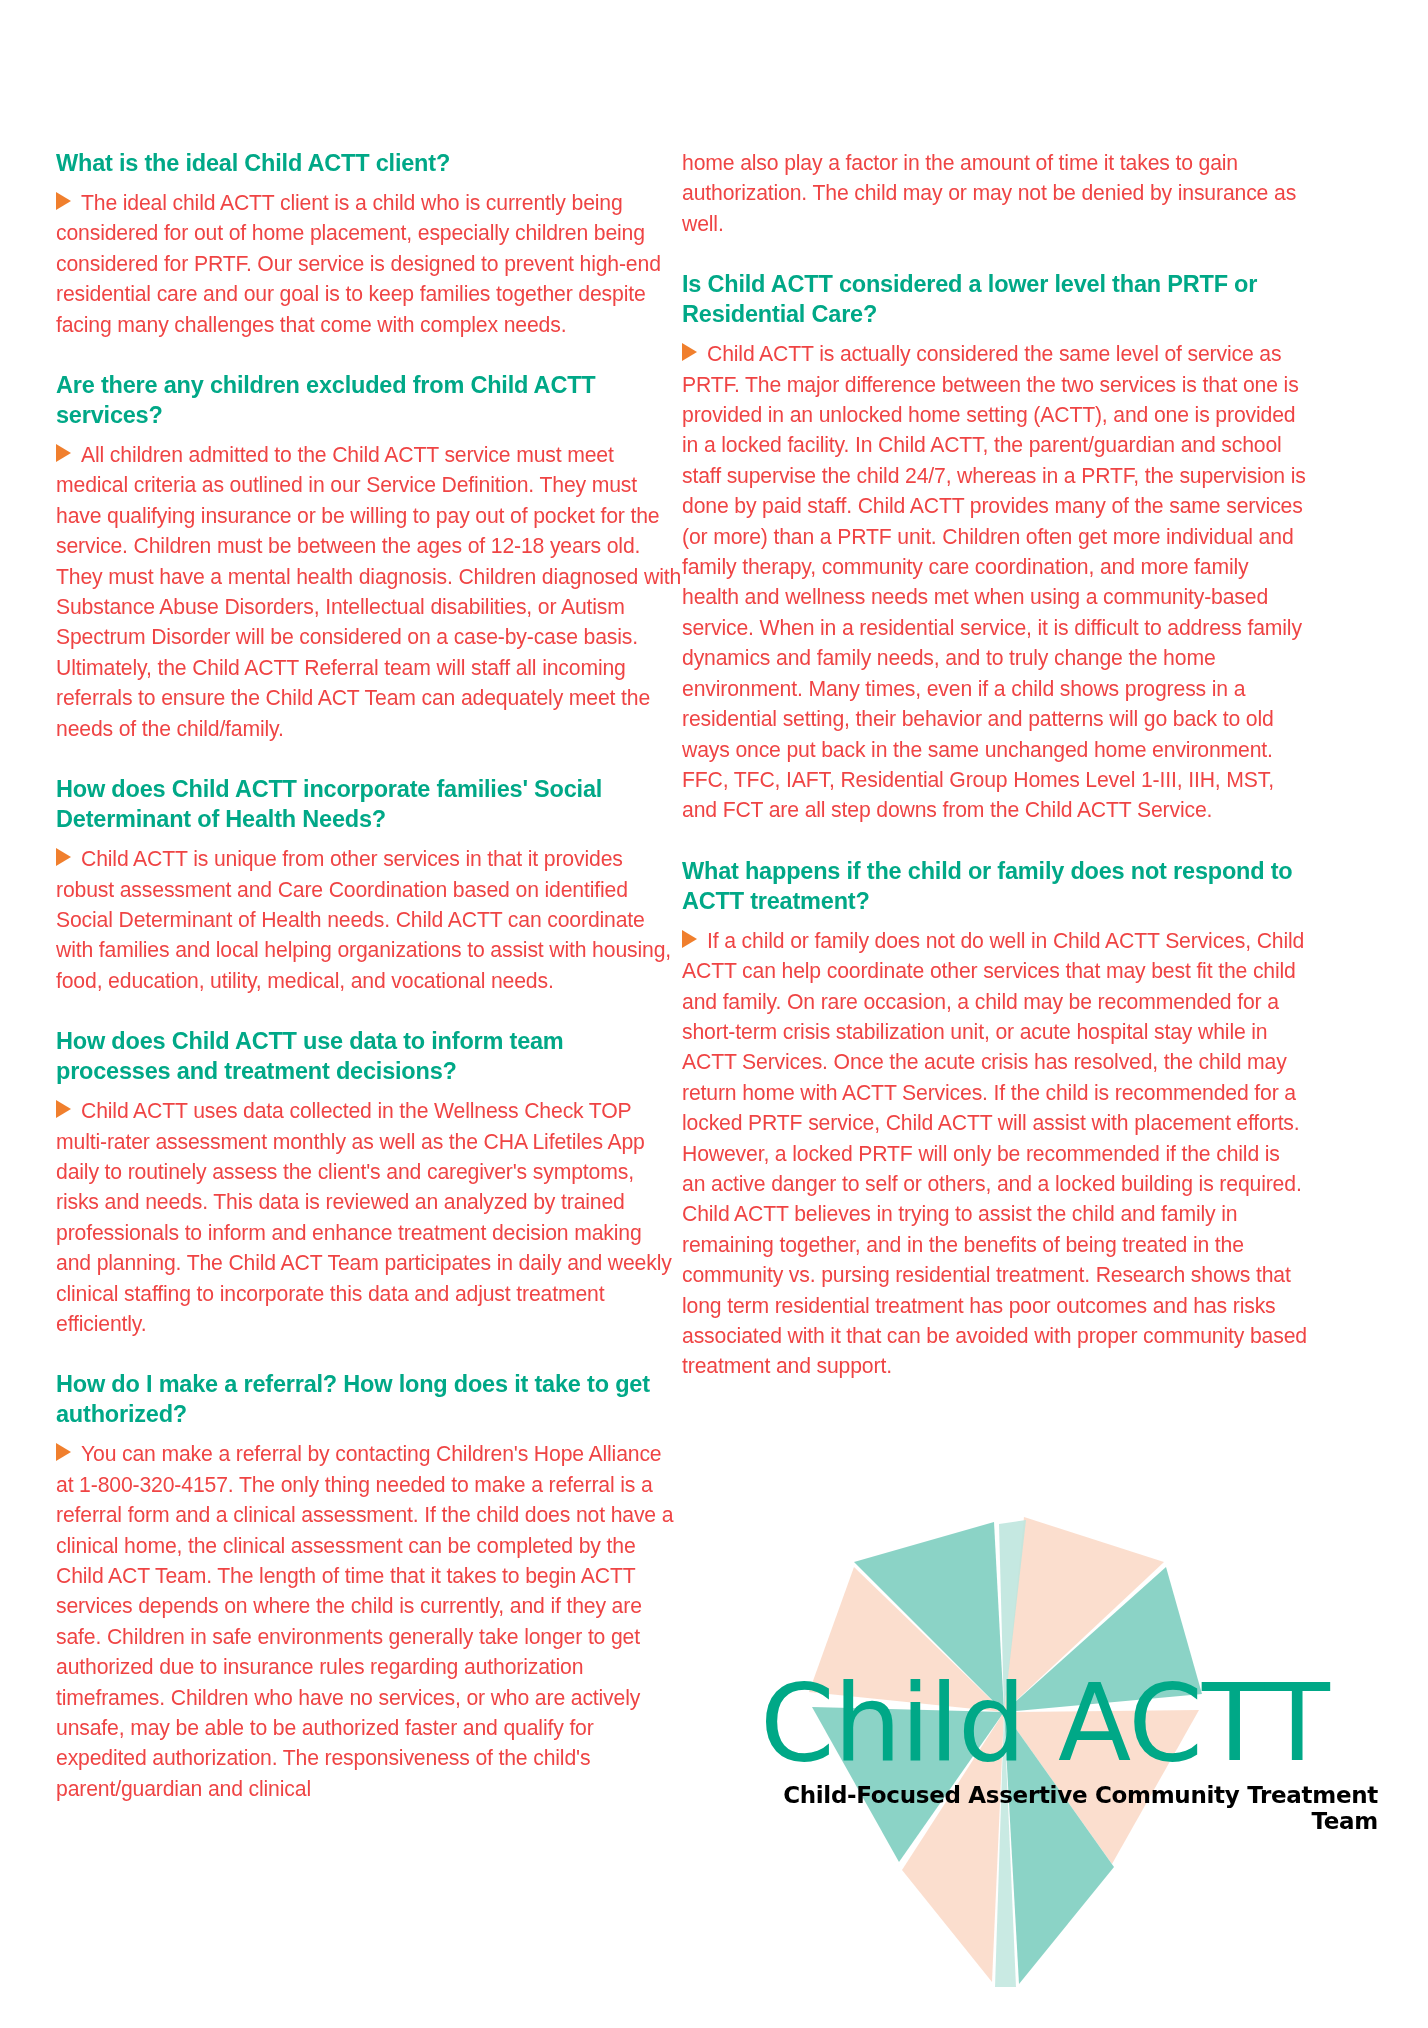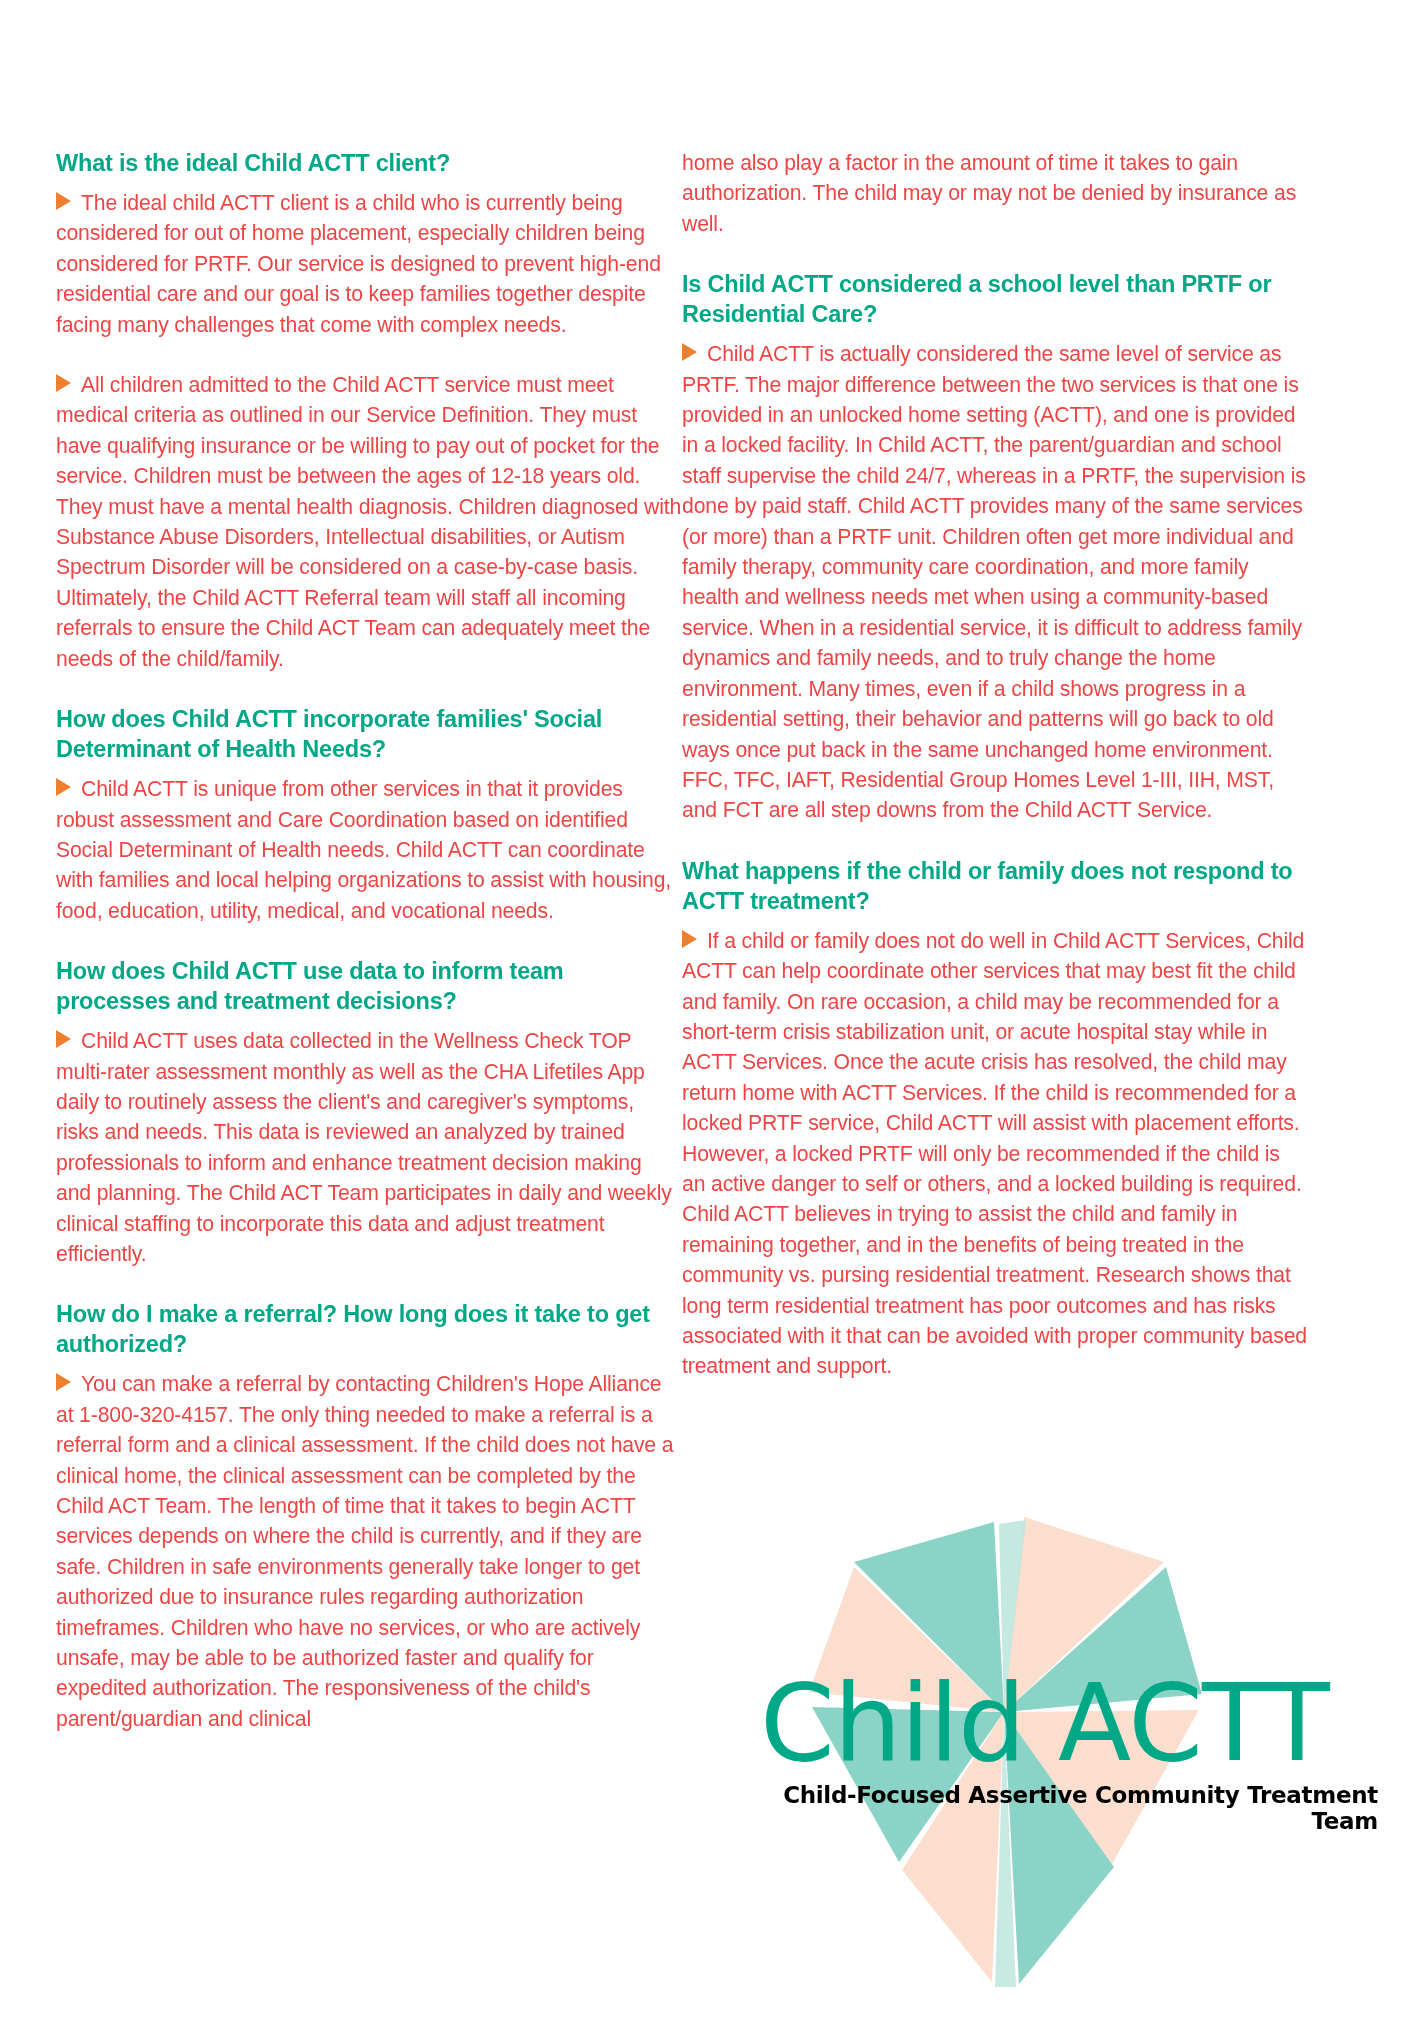--- a/index.html
+++ b/index.html
@@ -112,20 +112,21 @@
   <div class="columns">
 
     <div class="col col-left">
 
       <div class="block">
         <h2 class="q">What is the ideal Child ACTT client?</h2>
         <p class="a"><span class="tri"></span><span>The ideal child ACTT client is a child who is currently being considered for out of home placement, especially children being considered for PRTF.  Our service is designed to prevent high-end residential care and our goal is to keep families together despite facing many challenges that come with complex needs.</span></p>
       </div>
 
       <div class="block">
+        <h2 class="q">Are there any children excluded from Child ACTT services?</h2>
         <p class="a"><span class="tri"></span><span>All children admitted to the Child ACTT service must meet medical criteria as outlined in our Service Definition. They must have qualifying insurance or be willing to pay out of pocket for the service. Children must be between the ages of 12-18 years old. They must have a mental health diagnosis. Children diagnosed with Substance Abuse Disorders, Intellectual disabilities, or Autism Spectrum Disorder will be considered on a case-by-case basis. Ultimately, the Child ACTT Referral team will staff all incoming referrals to ensure the Child ACT Team can adequately meet the needs of the child/family.</span></p>
       </div>
 
       <div class="block">
         <h2 class="q">How does Child ACTT incorporate families' Social Determinant of Health Needs?</h2>
         <p class="a"><span class="tri"></span><span>Child ACTT is unique from other services in that it provides robust assessment and Care Coordination based on identified Social Determinant of Health needs. Child ACTT can coordinate with families and local helping organizations to assist with housing, food, education, utility, medical, and vocational needs.</span></p>
       </div>
 
       <div class="block">
         <h2 class="q">How does Child ACTT use data to inform team processes and treatment decisions?</h2>
@@ -139,21 +140,21 @@
 
     </div>
 
     <div class="col col-right">
 
       <div class="block">
         <p class="a">home also play a factor in the amount of time it takes to gain authorization. The child may or may not be denied by insurance as well.</p>
       </div>
 
       <div class="block">
-        <h2 class="q">Is Child ACTT considered a school level than PRTF or Residential Care?</h2>
+        <h2 class="q">Is Child ACTT considered a lower level than PRTF or Residential Care?</h2>
         <p class="a"><span class="tri"></span><span>Child ACTT is actually considered the same level of service as PRTF. The major difference between the two services is that one is provided in an unlocked home setting (ACTT), and one is provided in a locked facility. In Child ACTT, the parent/guardian and school staff supervise the child 24/7, whereas in a PRTF, the supervision is done by paid staff. Child ACTT provides many of the same services (or more) than a PRTF unit. Children often get more individual and family therapy, community care coordination, and more family health and wellness needs met when using a community-based service.  When in a residential service, it is difficult to address family dynamics and family needs, and to truly change the home environment. Many times, even if a child shows progress in a residential setting, their behavior and patterns will go back to old ways once put back in the same unchanged home environment. FFC, TFC, IAFT, Residential Group Homes Level 1-III, IIH, MST, and FCT are all step downs from the Child ACTT Service.</span></p>
       </div>
 
       <div class="block">
         <h2 class="q">What happens if the child or family does not respond to ACTT treatment?</h2>
         <p class="a"><span class="tri"></span><span>If a child or family does not do well in Child ACTT Services, Child ACTT can help coordinate other services that may best fit the child and family. On rare occasion, a child may be recommended for a short-term crisis stabilization unit, or acute hospital stay while in ACTT Services. Once the acute crisis has resolved, the child may return home with ACTT Services. If the child is recommended for a locked PRTF service, Child ACTT will assist with placement efforts. However, a locked PRTF will only be recommended if the child is an active danger to self or others, and a locked building is required. Child ACTT believes in trying to assist the child and family in remaining together, and in the benefits of being treated in the community vs. pursing residential treatment. Research shows that long term residential treatment has poor outcomes and has risks associated with it that can be avoided with proper community based treatment and support.</span></p>
       </div>
 
     </div>
   </div>

